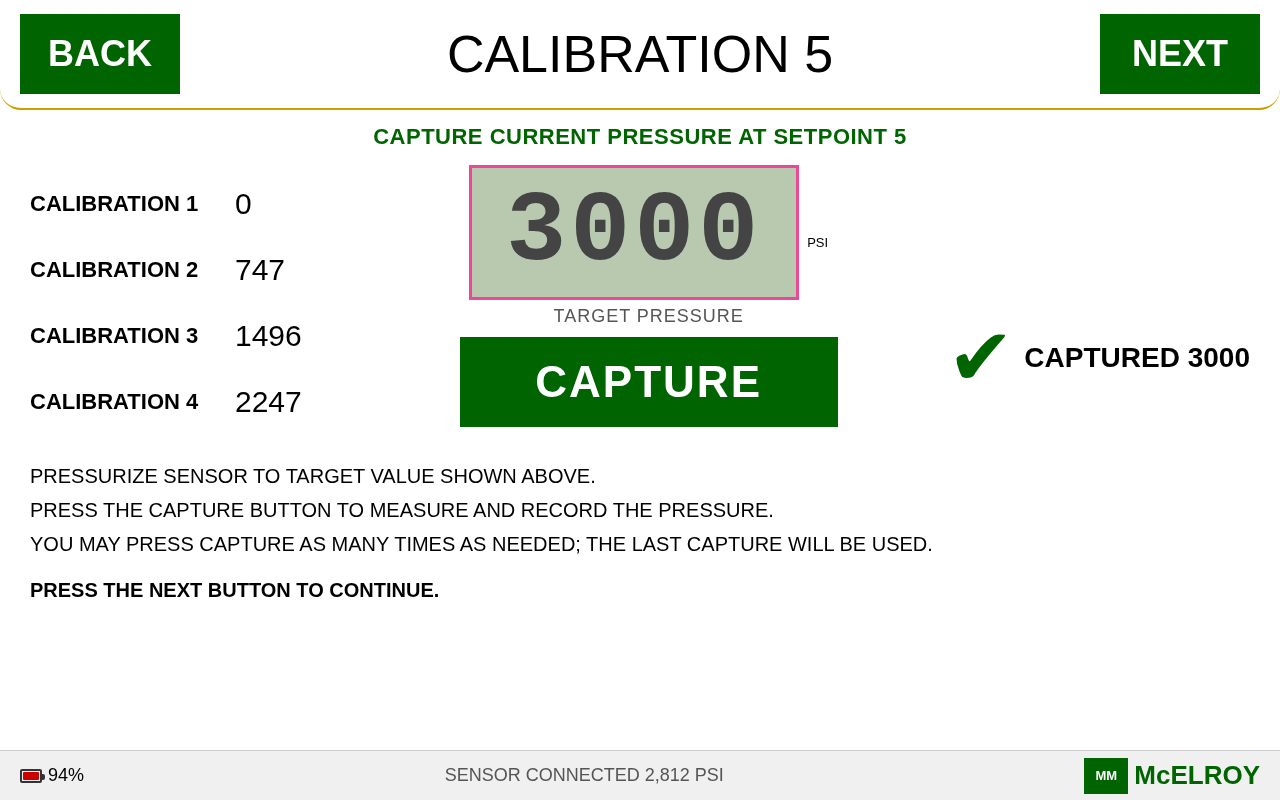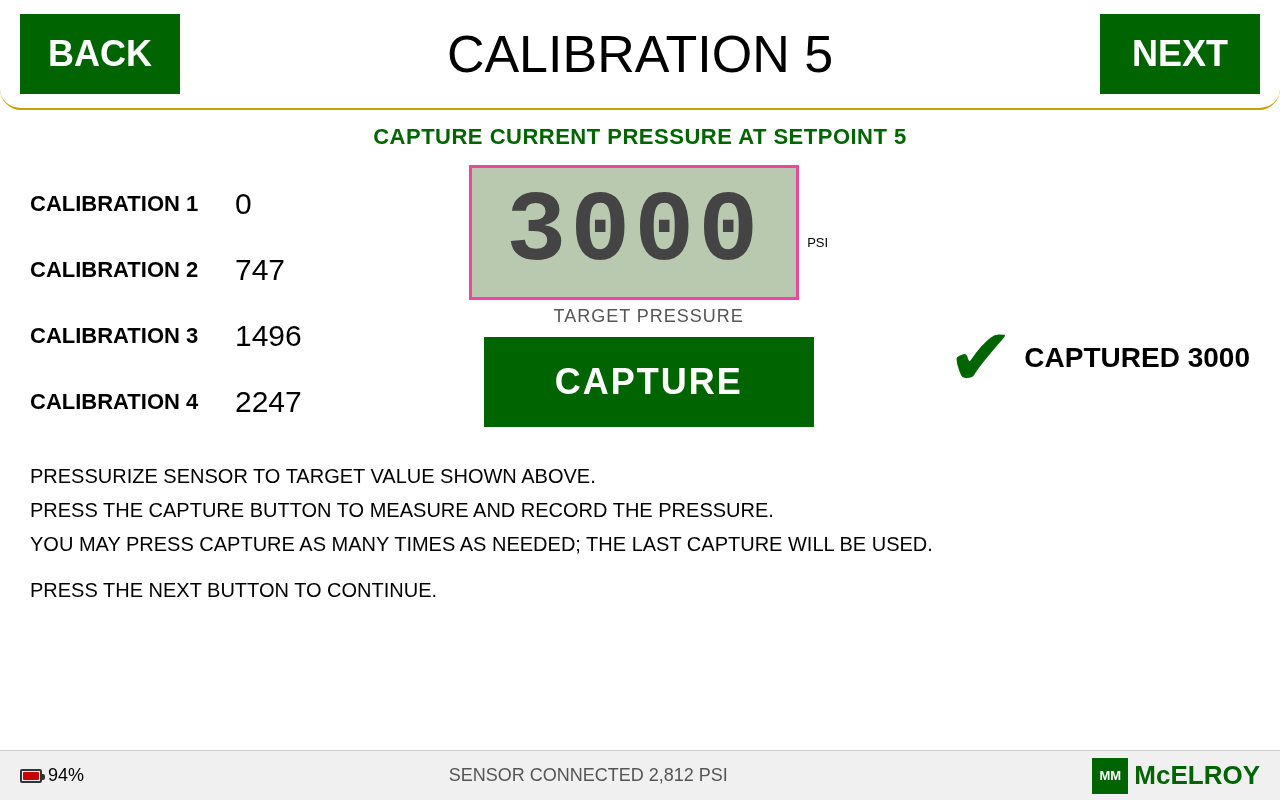--- a/index.html
+++ b/index.html
@@ -132,25 +132,25 @@
       text-align: center;
       margin-top: 6px;
       margin-bottom: 10px;
       letter-spacing: 1px;
     }
 
     
     .capture-btn {
       background: #006400;
       color: #ffffff;
-      font-size: 36px;
+      font-size: 44px;
       font-weight: bold;
       border: none;
       cursor: pointer;
-      width: 330px;
+      width: 378px;
       height: 90px;
       display: flex;
       align-items: center;
       justify-content: center;
       letter-spacing: 2px;
     }
 
     
     .captured-area {
       display: flex;
@@ -172,21 +172,21 @@
 
     
     .instructions {
       padding: 28px 30px 10px 30px;
       font-size: 20px;
       color: #000000;
       line-height: 1.7;
     }
     .instructions-bold {
       font-size: 20px;
-      font-weight: normal;
+      font-weight: bold;
       color: #000000;
       padding: 8px 30px 0 30px;
     }
 
     
     .footer {
       position: absolute;
       bottom: 0;
       left: 0;
       right: 0;
@@ -238,21 +238,21 @@
       font-size: 18px;
       color: #555;
       text-align: center;
     }
     .brand-logo {
       display: flex;
       align-items: center;
       gap: 6px;
     }
     .brand-icon {
-      width: 36px;
+      width: 44px;
       height: 36px;
       background: #006400;
       display: flex;
       align-items: center;
       justify-content: center;
     }
     .brand-mm {
       font-size: 13px;
       font-weight: bold;
       color: #ffffff;

